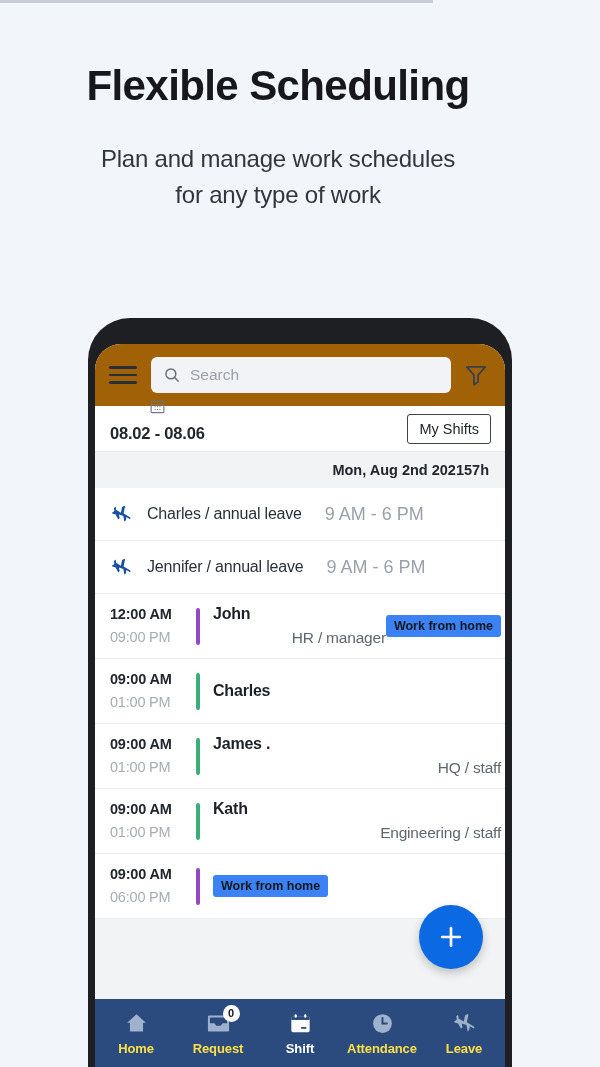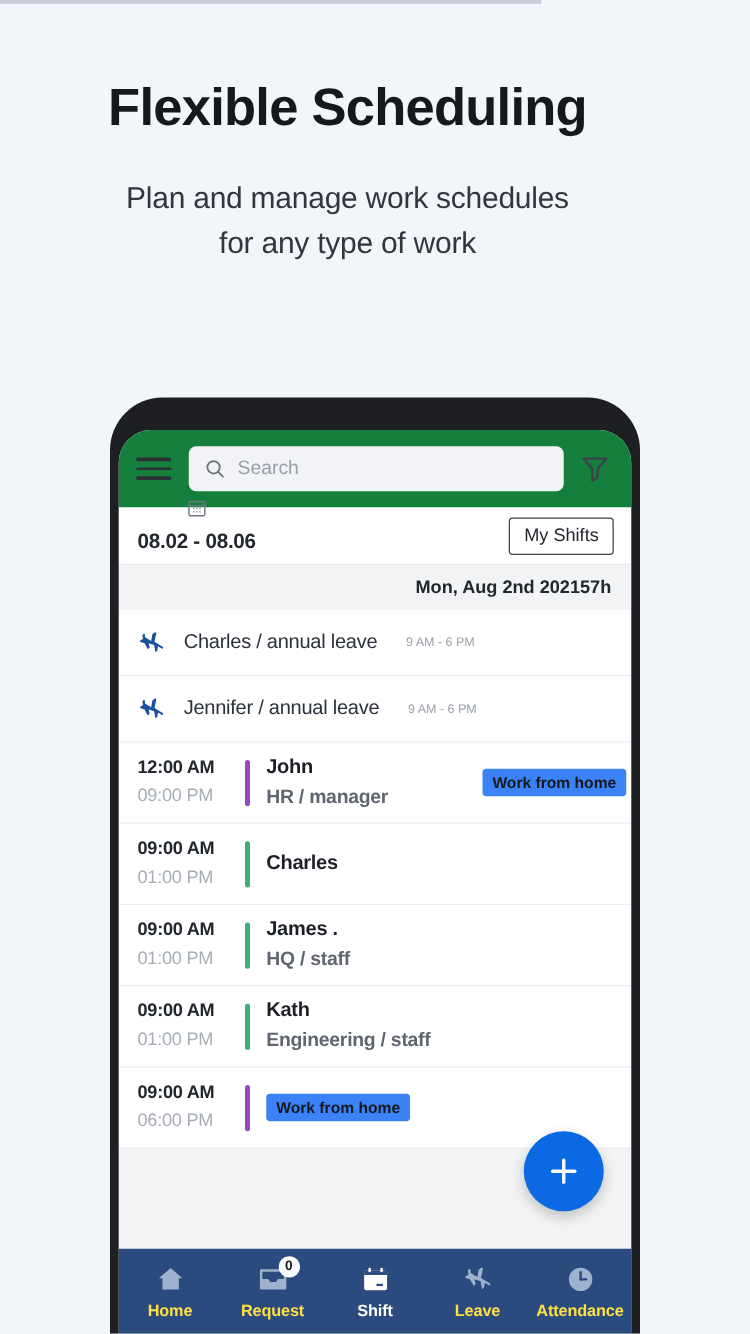--- a/index.html
+++ b/index.html
@@ -43,21 +43,21 @@
     overflow:hidden;
     position:relative;
     display:flex; flex-direction:column;
   }
 
   
   .appbar {
     height:62px; flex:0 0 62px;
     display:flex; align-items:center;
     padding:0 16px 0 14px;
-    background:#15803d;
+    background:#a16207;
   }
   .hamburger { width:28px; display:flex; flex-direction:column; gap:5px; cursor:pointer; }
   .hamburger i { display:block; height:2.5px; background:#2b3038; border-radius:2px; }
   .searchbox {
     flex:1; height:36px; margin:0 12px 0 14px;
     background:#f1f3f6; border-radius:6px;
     display:flex; align-items:center; padding:0 12px; gap:9px;
   }
   .search-ph { font-size:15.5px; color:#9aa0aa; }
   .filter-icon { width:26px; height:26px; cursor:pointer; }
@@ -92,35 +92,35 @@
   .list { flex:1; background:#fff; overflow:hidden; }
 
   .leave-row {
     height:53px; display:flex; align-items:center;
     padding:0 15px; gap:14px;
     border-bottom:1px solid #ebedf0; margin:0 0 0 0;
     cursor:pointer;
   }
   .leave-row .plane { width:23px; height:23px; flex:0 0 23px; }
   .leave-title { font-size:16px; color:#2b313a; letter-spacing:-0.2px; }
-  .leave-time { font-size:10px; color:#9aa1ab; margin-left:9px; }
+  .leave-time { font-size:18px; color:#9aa1ab; margin-left:9px; }
 
   .shift-row {
     height:65px; display:flex; align-items:center;
     padding:0 4px 0 15px;
     border-bottom:1px solid #ebedf0;
     cursor:pointer;
   }
   .times { width:82px; flex:0 0 82px; }
   .t-start { font-size:14.5px; font-weight:700; color:#22262d; line-height:1.62; letter-spacing:-0.2px; }
   .t-end { font-size:14.5px; font-weight:400; color:#a7adb6; line-height:1.62; letter-spacing:-0.2px; }
   .accent { width:4px; height:37px; border-radius:2px; margin:0 13px 0 4px; flex:0 0 4px; }
   .who { flex:1; min-width:0; }
   .who-name { font-size:16px; font-weight:700; color:#1d2127; line-height:1.5; letter-spacing:-0.2px; }
-  .who-role { font-size:15.5px; font-weight:700; color:#60666f; line-height:1.5; letter-spacing:-0.2px; }
+  .who-role { font-size:15.5px; font-weight:400; color:#60666f; line-height:1.5; letter-spacing:-0.2px;text-align:right; }
   .wfh-badge {
     background:#3b82f6; color:#15181c;
     font-size:12.5px; font-weight:700;
     padding:4px 8px; border-radius:3px; white-space:nowrap;
   }
 
   .list-filler { background:#f2f3f5; height:100%; }
 
   
   .fab {
@@ -333,34 +333,34 @@
               <rect x="15.6" y="3" width="2" height="3.6" rx="1" fill="#ffffff"></rect>
               <rect x="12.6" y="15.4" width="5" height="1.7" fill="#2b4a7d"></rect>
             </svg>
           </div>
           <span class="nav-label">Shift</span>
         </div>
 
         <div class="nav-item">
           <div class="nav-icon">
             <svg viewBox="0 0 24 24" width="25" height="25">
-              <path d="M21.3 15.2 L14.2 10.9 L15.6 4.2 C15.8 3.3 15.1 2.6 14.4 3.1 L12.5 4.4 L11.4 10.2 L6.3 7.1 L6.1 4.6 C6.05 4.0 5.5 3.8 5.2 4.1 L4.1 5.2 L4.6 8.3 L2.4 9.8 C1.9 10.1 2.0 10.8 2.6 11.0 L5.9 12.1 L8.6 17.1 L10.1 15.6 L9.3 12.0 L13.9 13.5 L15.0 19.6 L16.6 18.1 L17.1 14.6 L20.5 16.6 C21.1 16.9 21.7 16.0 21.3 15.2 Z" fill="#9fb2cd"></path>
-            </svg>
-          </div>
-          <span class="nav-label">Leave</span>
-        </div>
-
-        <div class="nav-item">
-          <div class="nav-icon">
-            <svg viewBox="0 0 24 24" width="25" height="25">
               <circle cx="12" cy="12" r="9" fill="#9fb2cd"></circle>
               <line x1="12" y1="6.6" x2="12" y2="12" stroke="#2b4a7d" stroke-width="1.9" stroke-linecap="round"></line>
               <line x1="12" y1="12" x2="16.1" y2="12" stroke="#2b4a7d" stroke-width="1.9" stroke-linecap="round"></line>
             </svg>
           </div>
           <span class="nav-label">Attendance</span>
         </div>
 
+        <div class="nav-item">
+          <div class="nav-icon">
+            <svg viewBox="0 0 24 24" width="25" height="25">
+              <path d="M21.3 15.2 L14.2 10.9 L15.6 4.2 C15.8 3.3 15.1 2.6 14.4 3.1 L12.5 4.4 L11.4 10.2 L6.3 7.1 L6.1 4.6 C6.05 4.0 5.5 3.8 5.2 4.1 L4.1 5.2 L4.6 8.3 L2.4 9.8 C1.9 10.1 2.0 10.8 2.6 11.0 L5.9 12.1 L8.6 17.1 L10.1 15.6 L9.3 12.0 L13.9 13.5 L15.0 19.6 L16.6 18.1 L17.1 14.6 L20.5 16.6 C21.1 16.9 21.7 16.0 21.3 15.2 Z" fill="#9fb2cd"></path>
+            </svg>
+          </div>
+          <span class="nav-label">Leave</span>
+        </div>
+
       </div>
 
     </div>
   </div>
 </div>
 
 </body></html>

